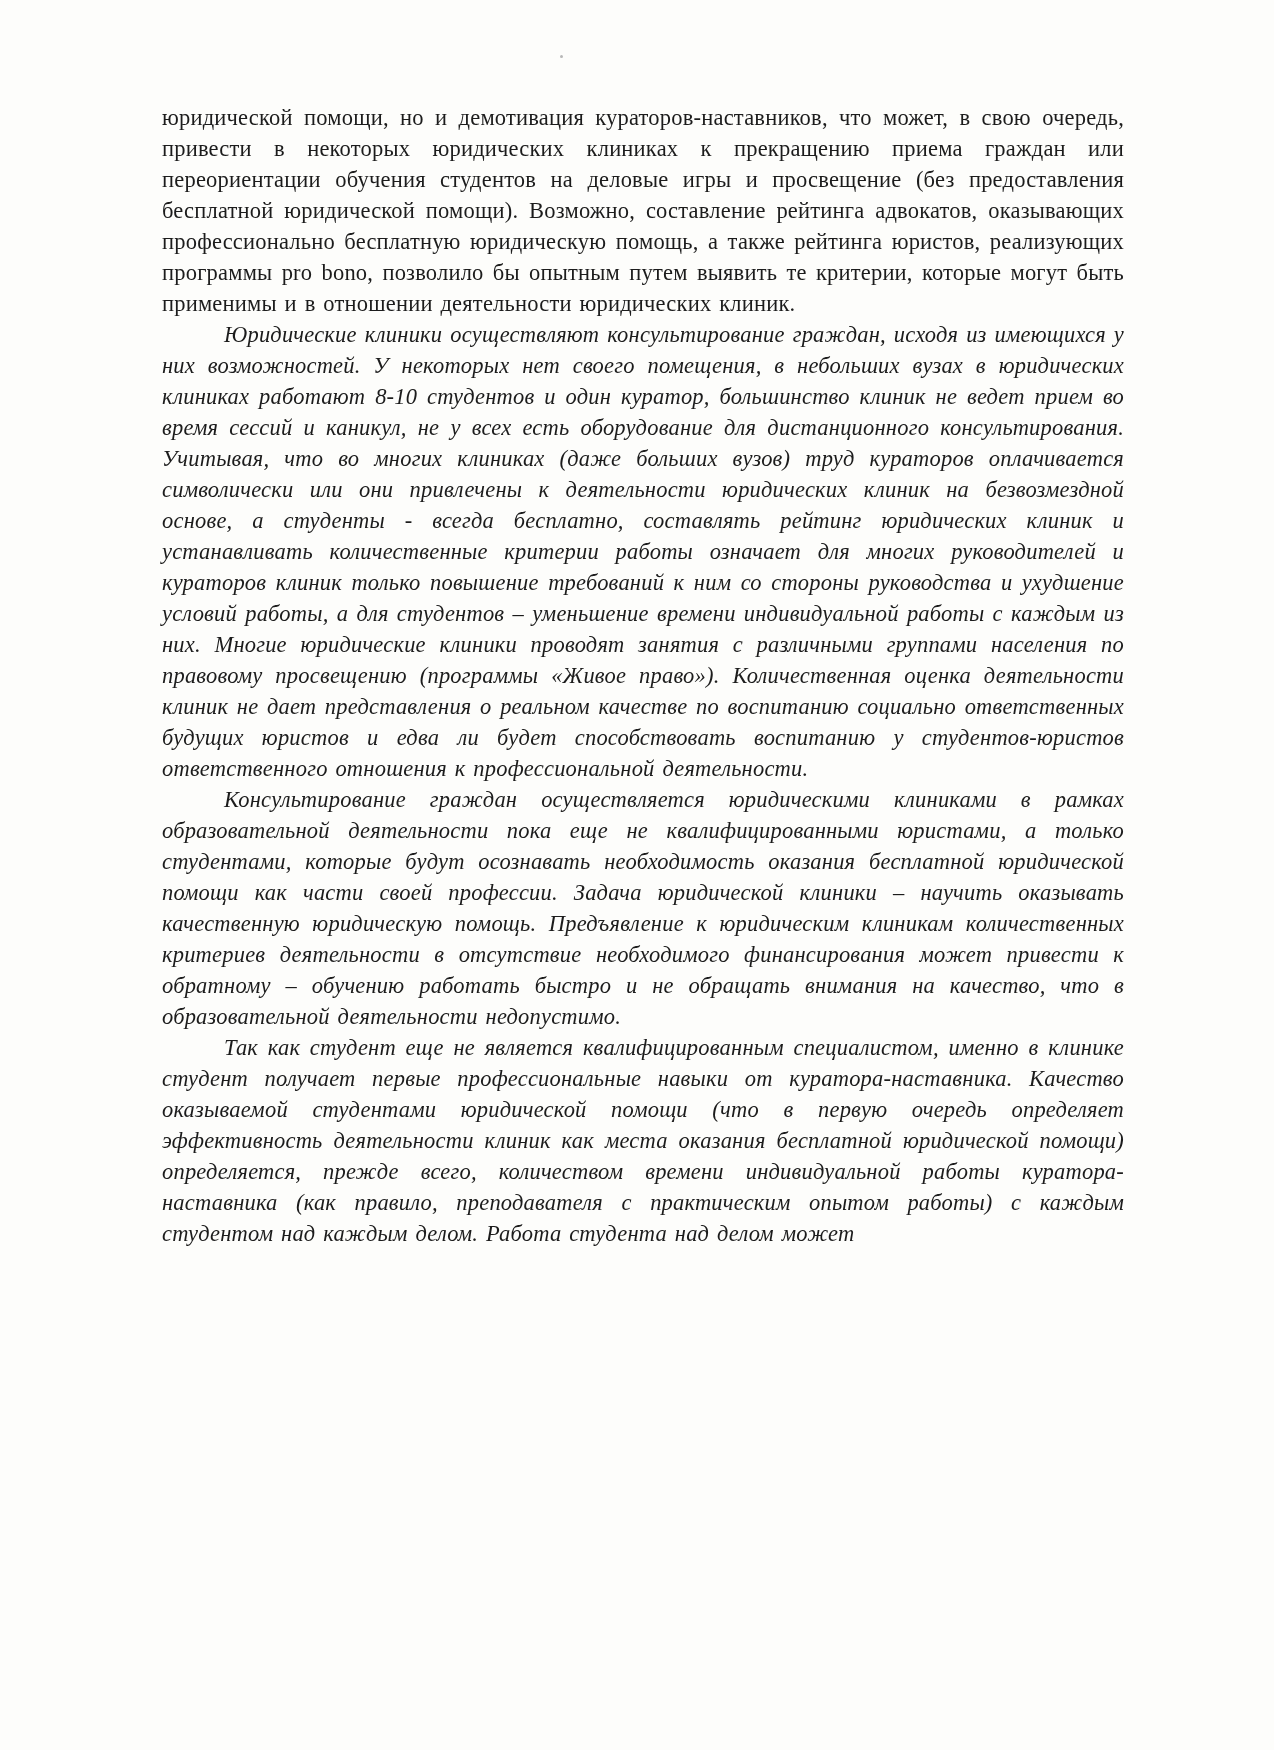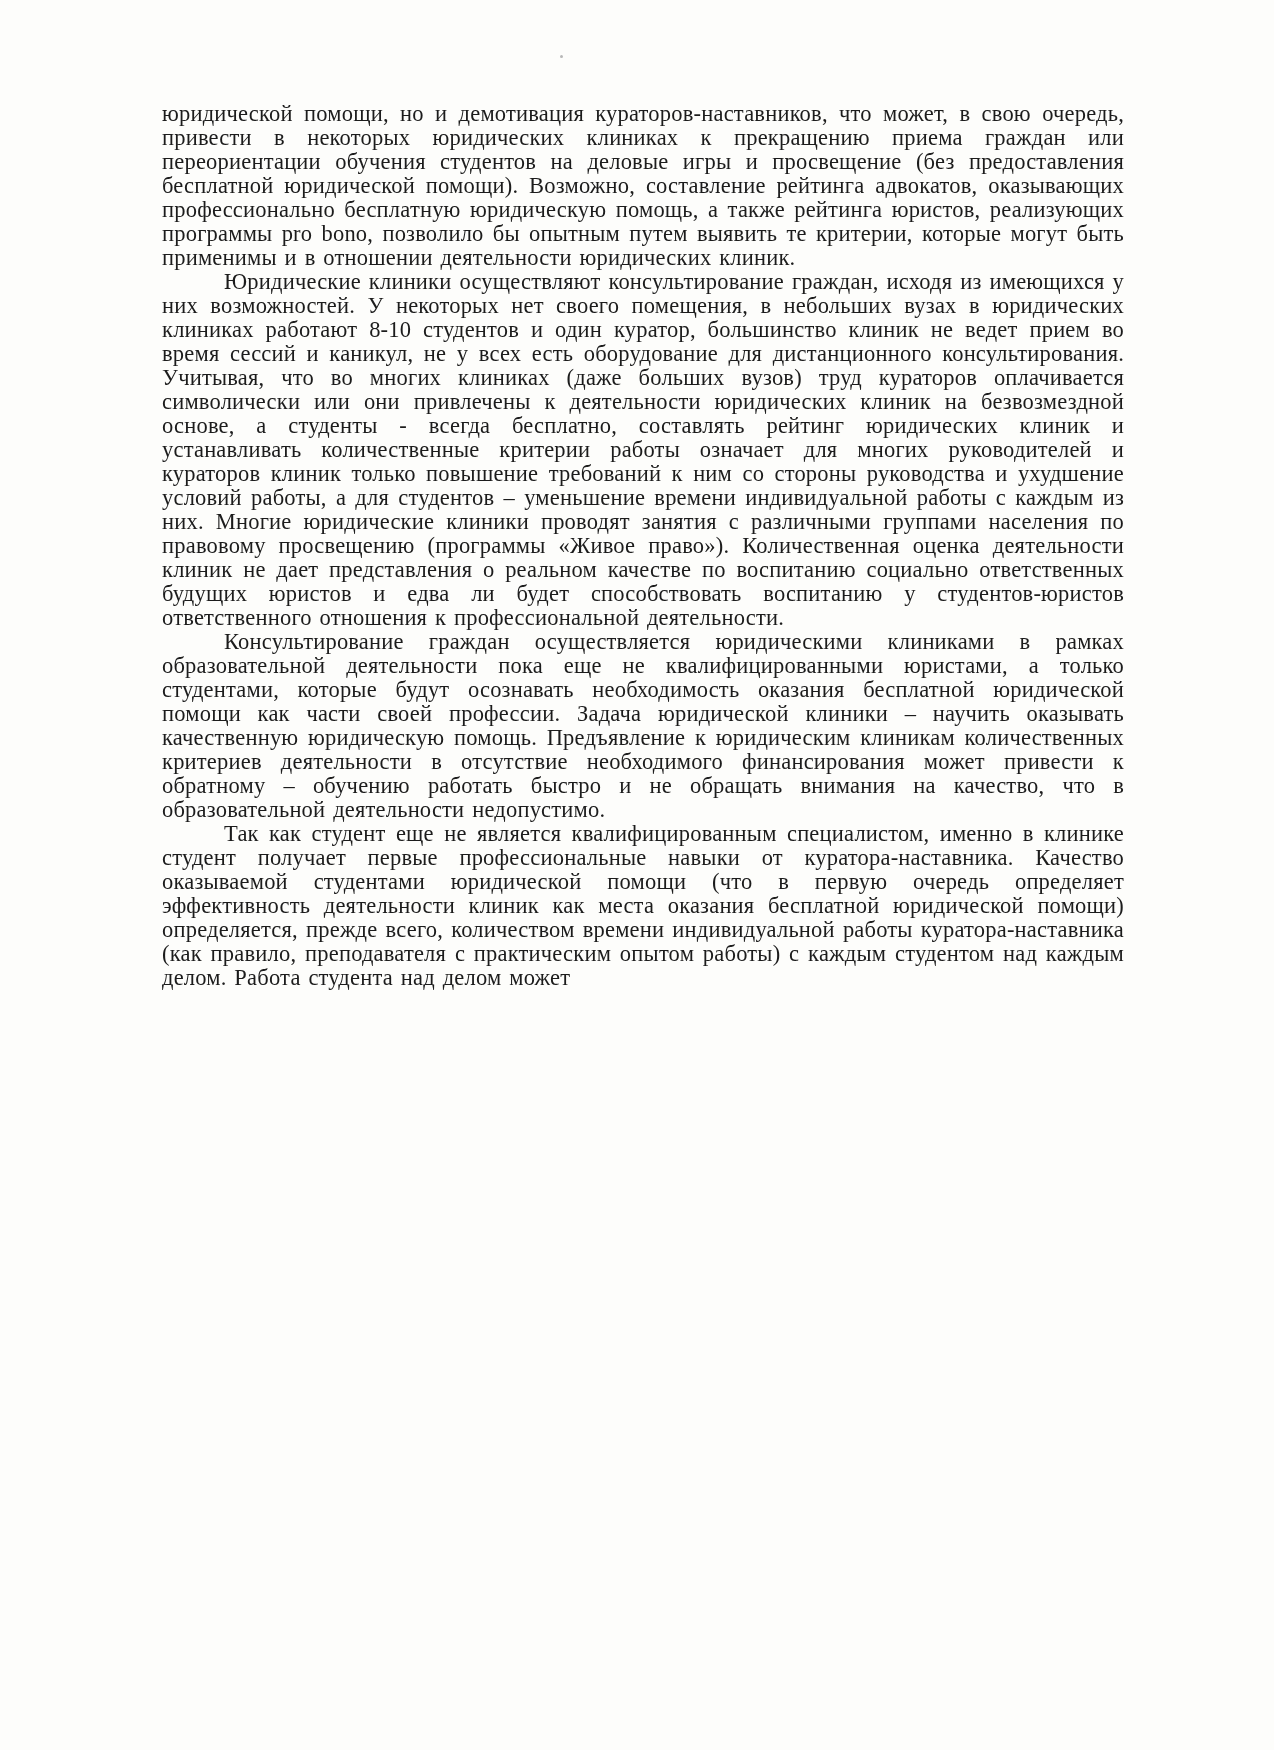--- a/index.html
+++ b/index.html
@@ -17,32 +17,33 @@
     overflow: hidden;
     box-shadow: 0 0 6px rgba(0,0,0,0.15);
   }
   .text-block {
     position: absolute;
     left: 162px;
     top: 102px;
     width: 962px;
     font-family: "Liberation Serif", "DejaVu Serif", serif;
     font-size: 22.5px;
-    line-height: 24px;
+    line-height: 31px;
     color: #1c1c1c;
     text-align: justify;
     letter-spacing: 0.2px;
     word-spacing: 2px;
   }
   .text-block p {
     margin: 0;
     padding: 0;
   }
   .text-block p.indented {
     text-indent: 62px;
+    font-style: italic;
   }
   .scan-artifact {
     position: absolute;
     left: 560px;
     top: 55px;
     width: 3px;
     height: 3px;
     border-radius: 50%;
     background: #9a9a9a;
     opacity: 0.7;

